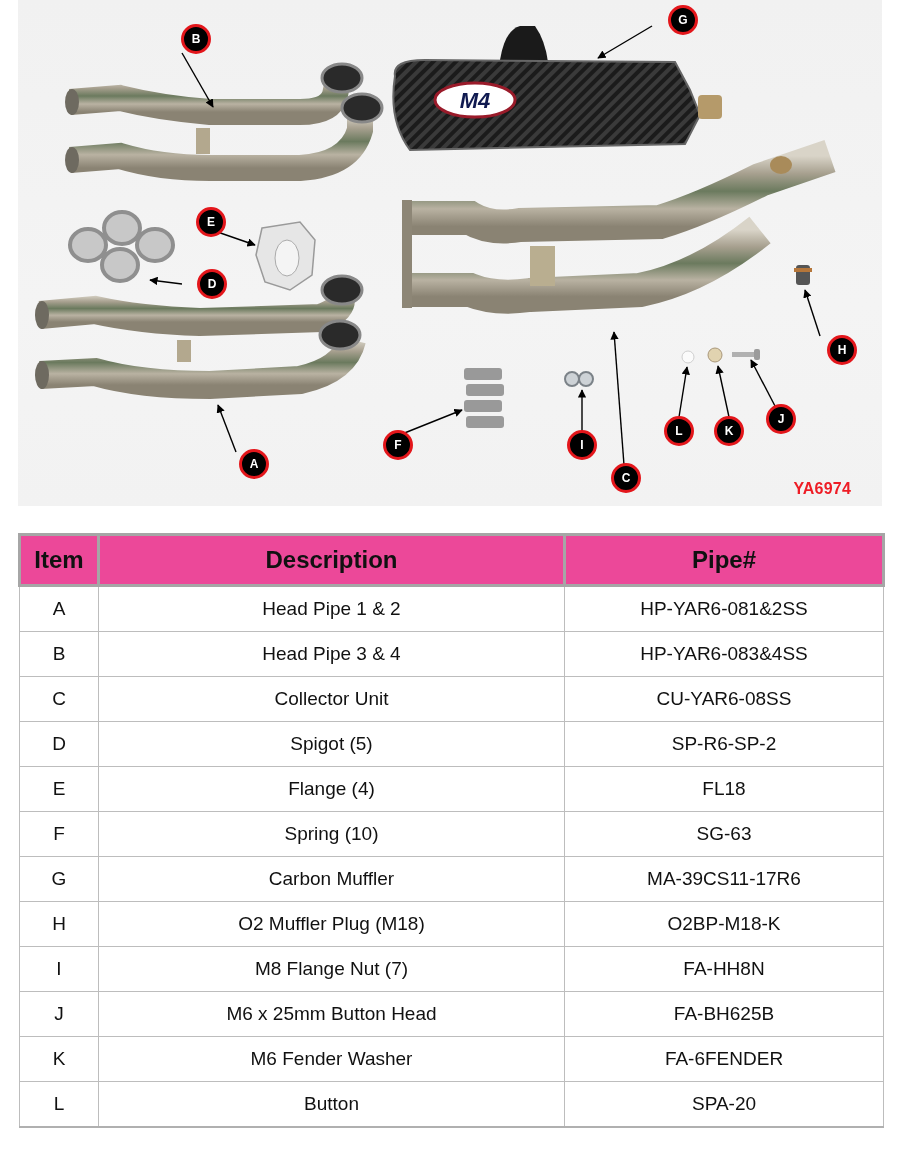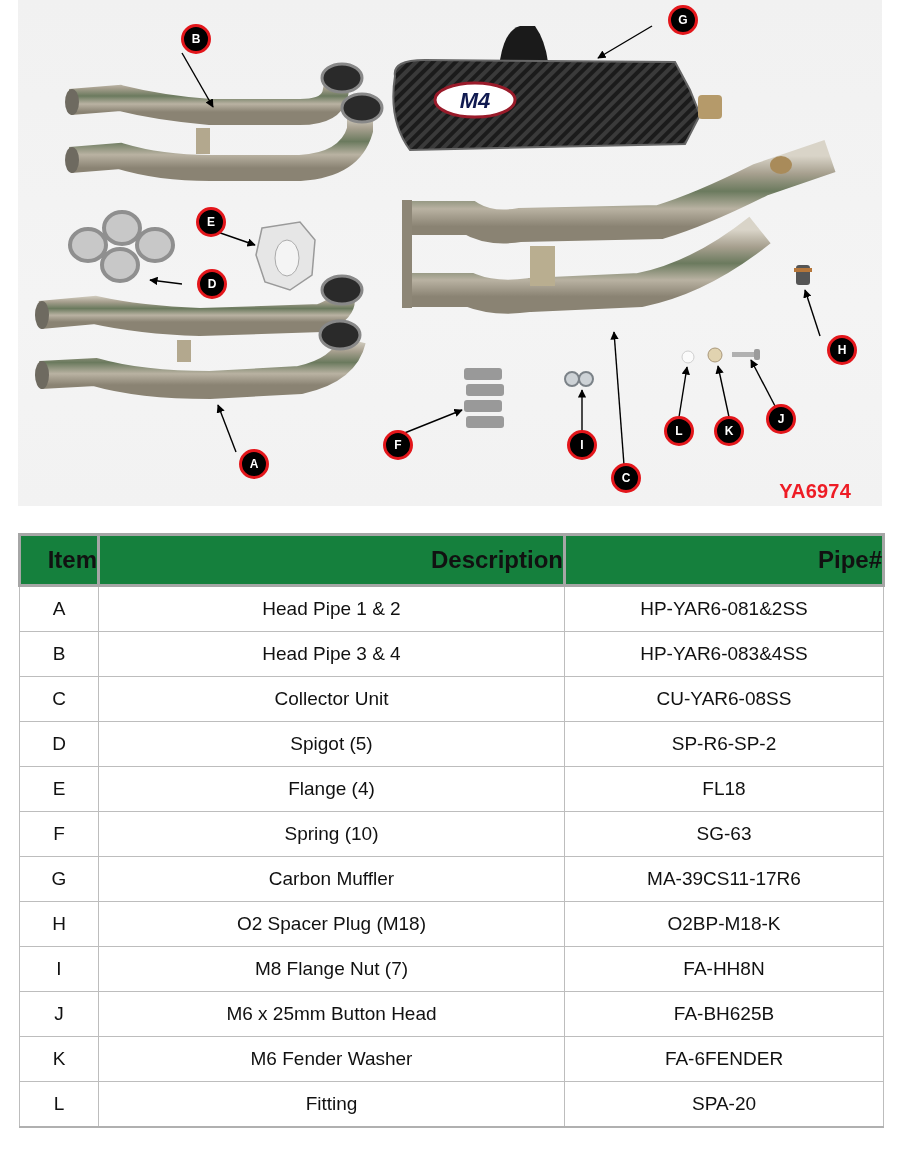--- a/index.html
+++ b/index.html
@@ -11,29 +11,29 @@
     }
     .photo svg.art { position: absolute; left: 0; top: 0; }
     .callout {
       position: absolute; width: 24px; height: 24px; border-radius: 50%;
       background: #000; border: 3px solid #e3161b; color: #fff;
       font-weight: bold; font-size: 12px; line-height: 24px; text-align: center;
       box-sizing: content-box; transform: translate(-15px, -15px);
     }
     .sku {
       position: absolute; right: 31px; top: 480px; color: #ee1c25;
-      font-weight: bold; font-size: 20px; letter-spacing: 0.2px;
+      font-weight: bold; font-size: 16px; letter-spacing: 0.2px;
     }
     table.parts {
       position: absolute; left: 18px; top: 533px; width: 864px;
       border-collapse: collapse; table-layout: fixed;
     }
     table.parts th {
       height: 48px; border: 3px solid #a6a6a6; font-weight: bold; font-size: 24px;
-      color: #111; text-align: right; padding: 0; background: #15803d;
+      color: #111; text-align: center; padding: 0; background: #ec4899;
     }
     table.parts td {
       height: 44px; border: 1px solid #bdbdbd; font-size: 19px; color: #111;
       text-align: center; padding: 0; background: #fff;
     }
     table.parts tr:last-child td { border-bottom: 2px solid #b0b0b0; }
     col.c1 { width: 79px; } col.c2 { width: 466px; } col.c3 { width: 319px; }
   </style>
 </head>
 <body>
@@ -205,37 +205,37 @@
         <td>Spring (10)</td>
         <td>SG-63</td>
       </tr>
     <tr>
         <td>G</td>
         <td>Carbon Muffler</td>
         <td>MA-39CS11-17R6</td>
       </tr>
     <tr>
         <td>H</td>
-        <td>O2 Spacer Plug (M18)</td>
+        <td>O2 Muffler Plug (M18)</td>
         <td>O2BP-M18-K</td>
       </tr>
     <tr>
         <td>I</td>
         <td>M8 Flange Nut (7)</td>
         <td>FA-HH8N</td>
       </tr>
     <tr>
         <td>J</td>
         <td>M6 x 25mm Button Head</td>
         <td>FA-BH625B</td>
       </tr>
     <tr>
         <td>K</td>
         <td>M6 Fender Washer</td>
         <td>FA-6FENDER</td>
       </tr>
     <tr>
         <td>L</td>
-        <td>Fitting</td>
+        <td>Button</td>
         <td>SPA-20</td>
       </tr>
   </tbody>
 </table>
 
 </body></html>

